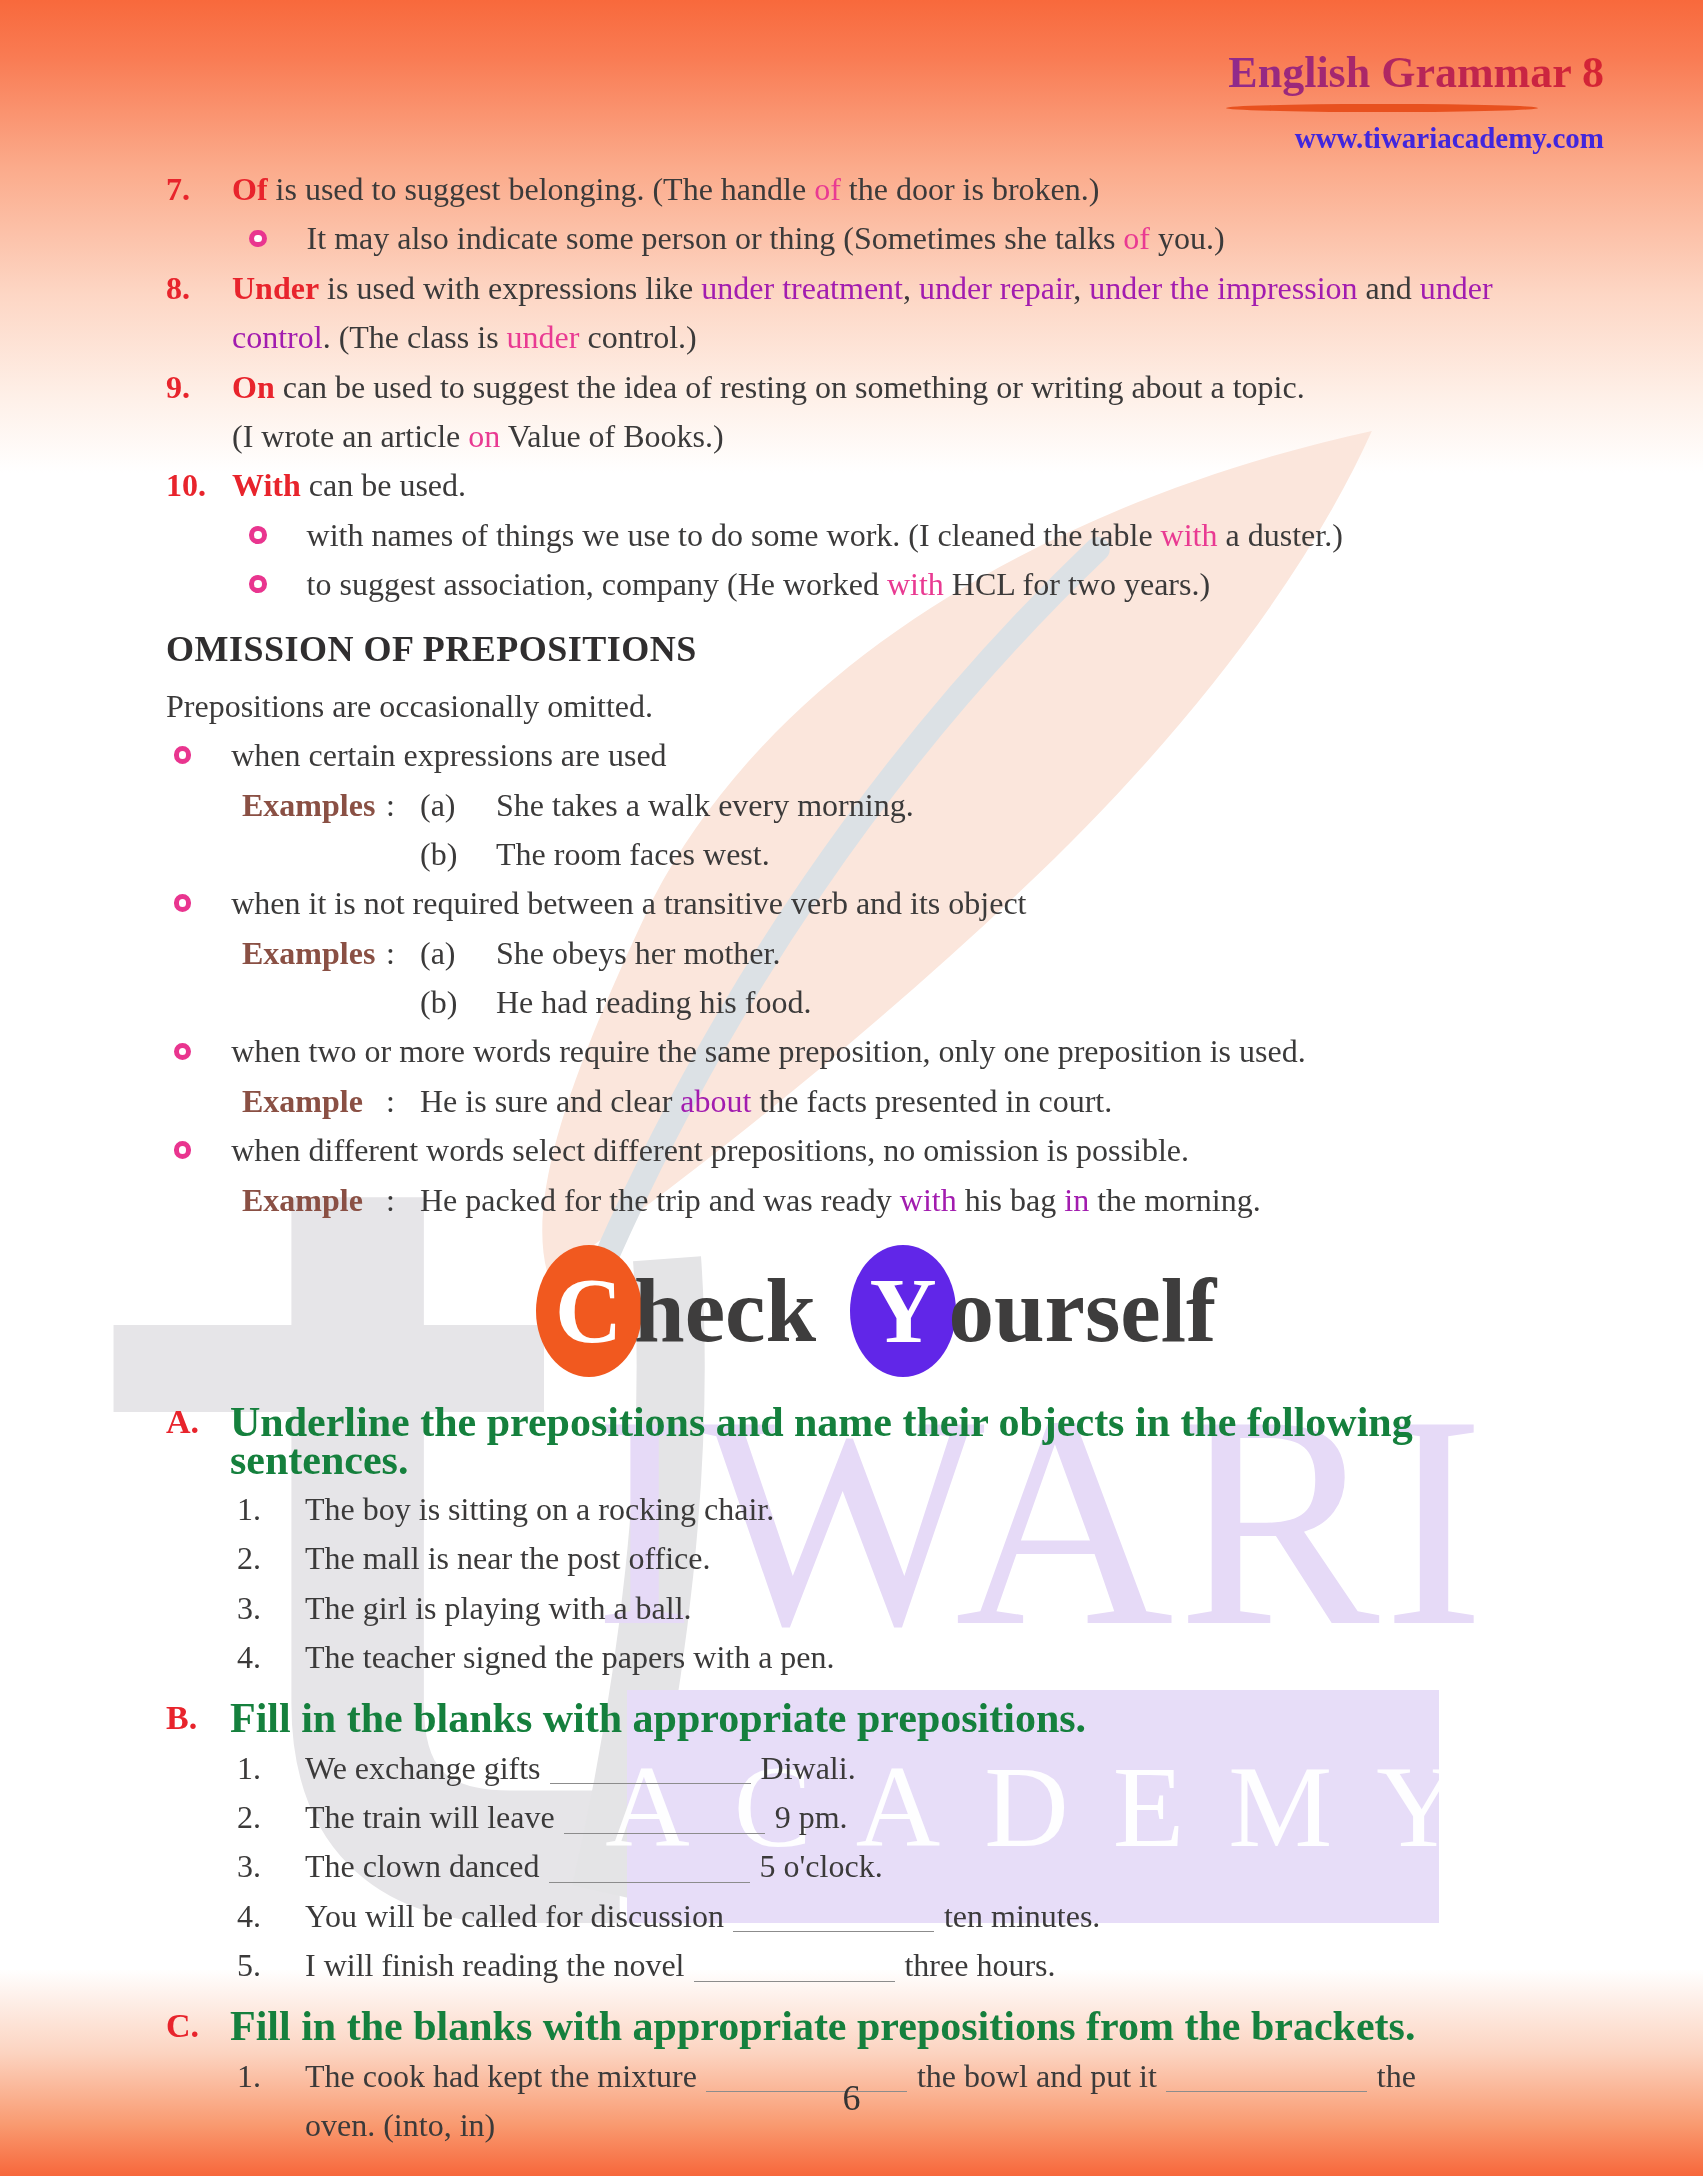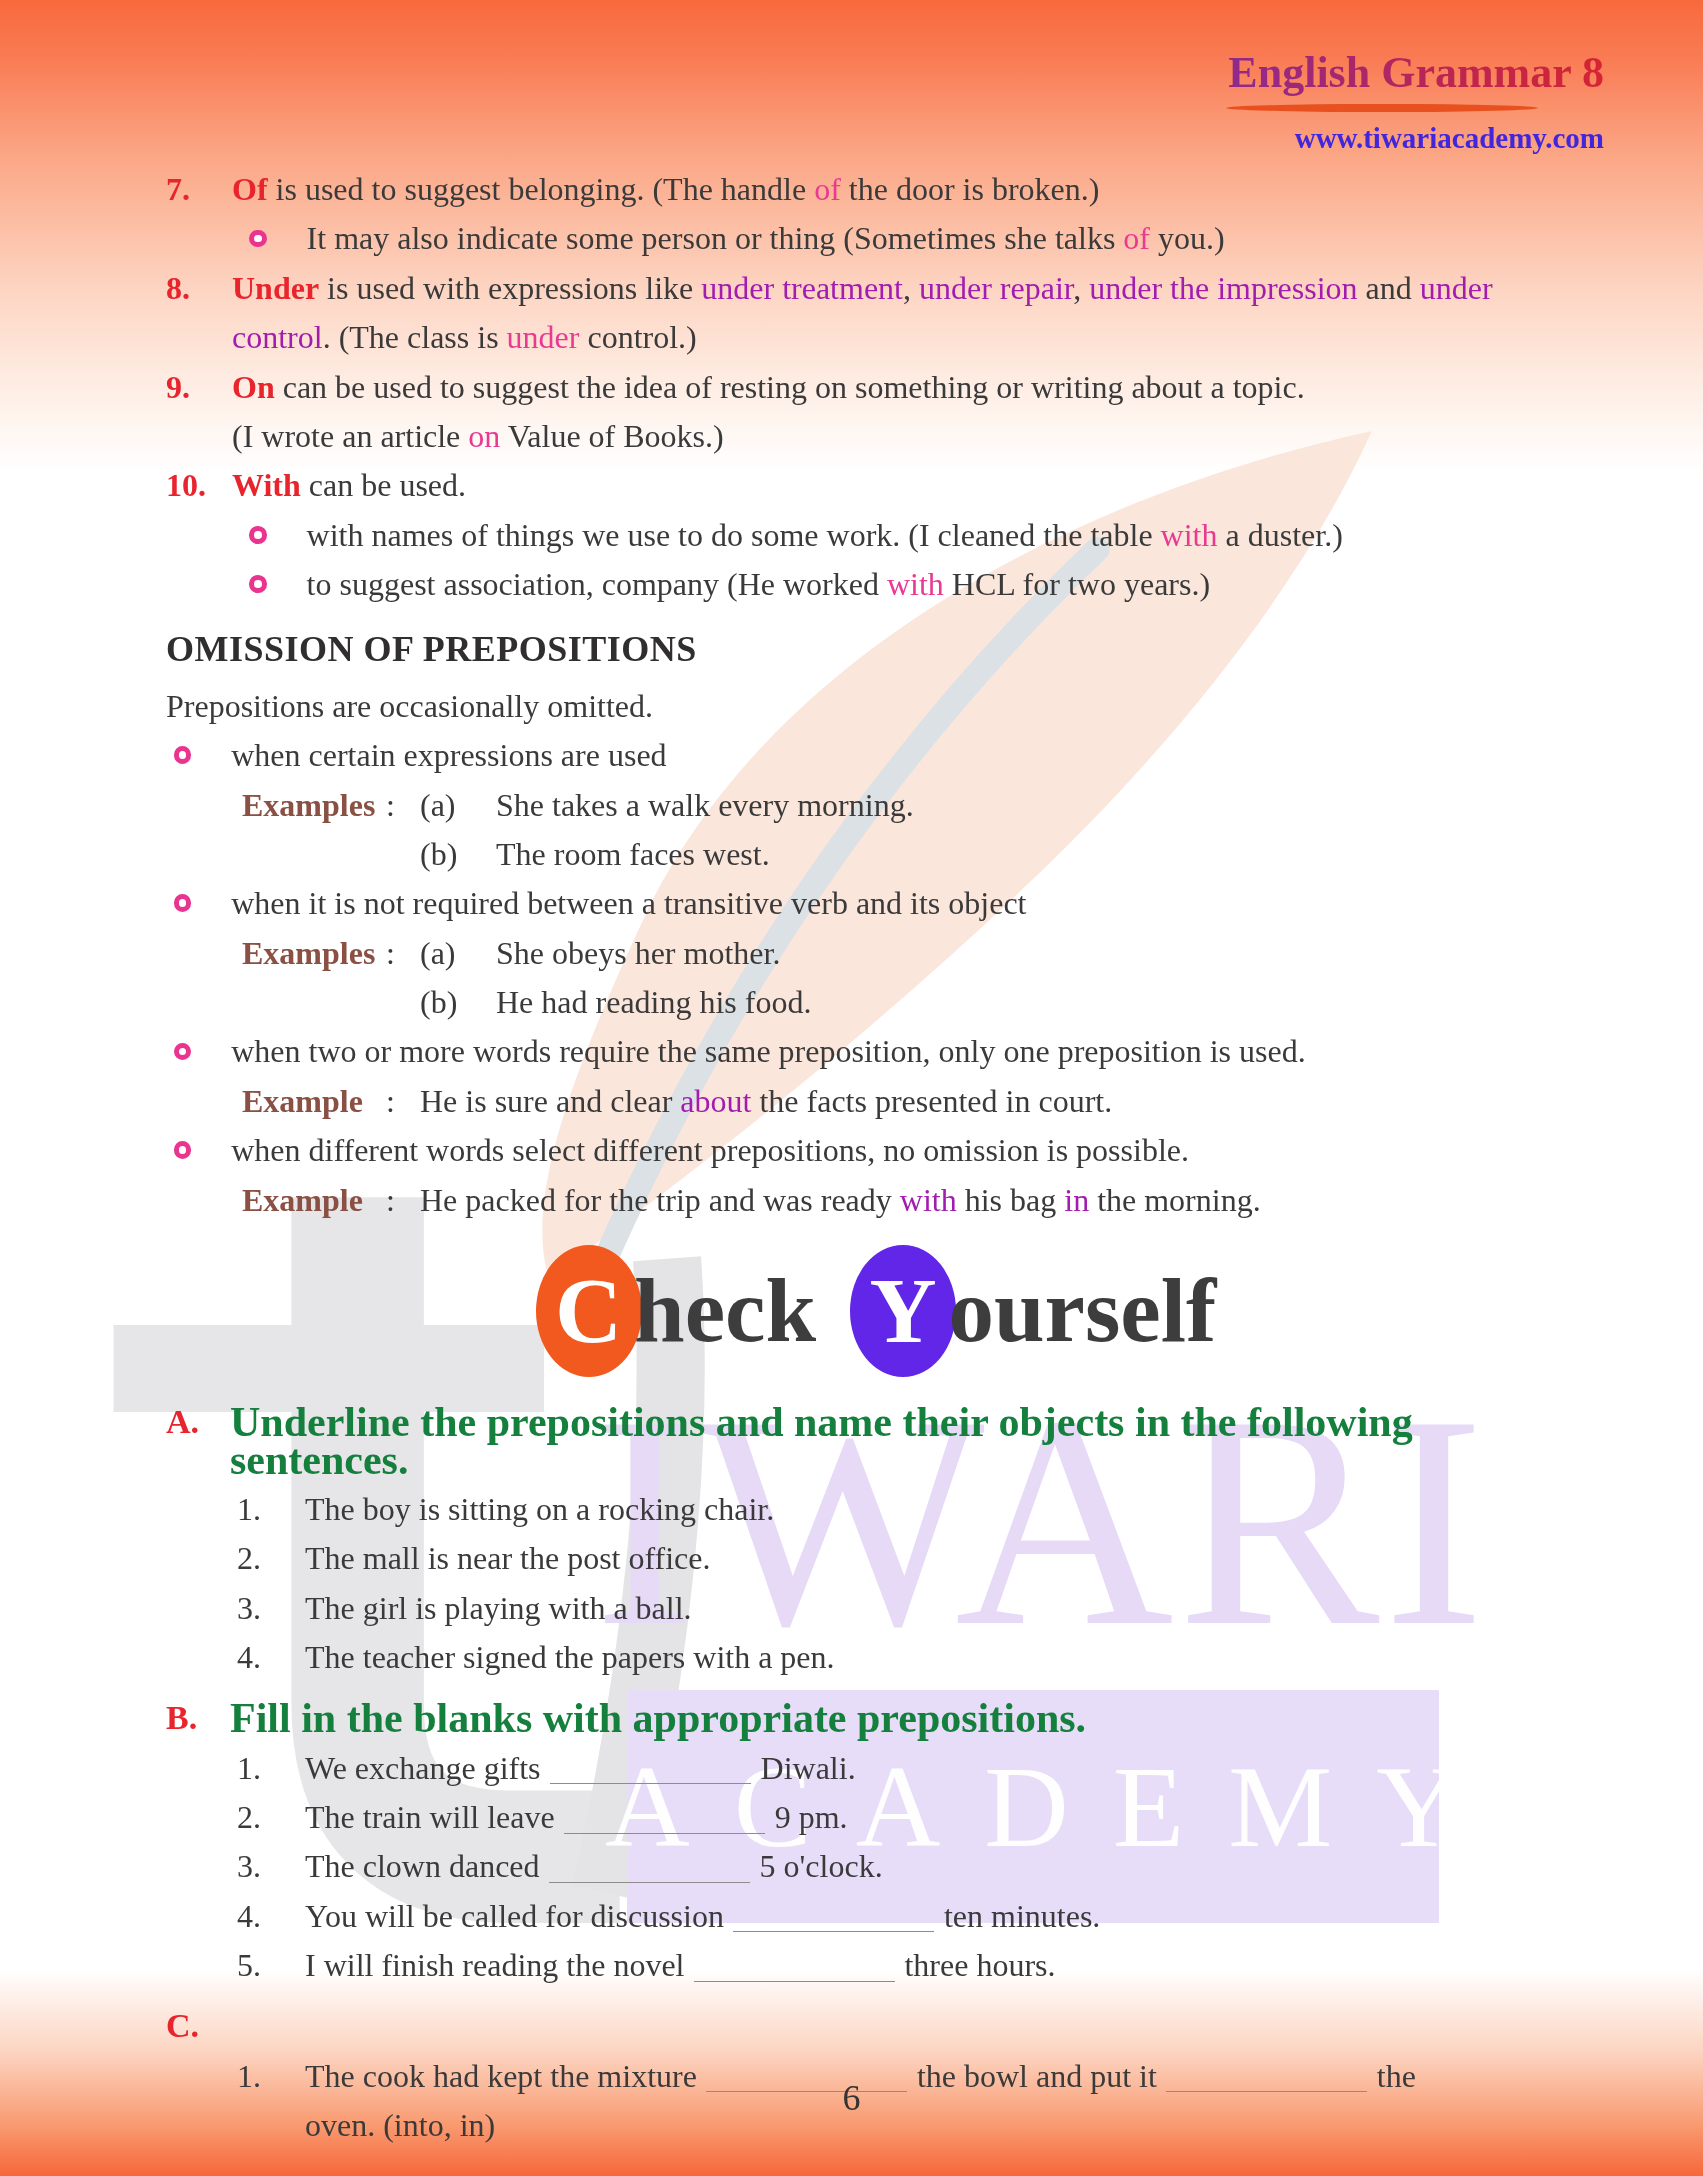--- a/index.html
+++ b/index.html
@@ -231,20 +231,21 @@
       <span class="snum">4.</span>
       <span class="txt"><span>You will be called for discussion</span><span class="blank"></span><span>ten minutes.</span></span>
     </div>
     <div class="row sec-item">
       <span class="snum">5.</span>
       <span class="txt"><span>I will finish reading the novel</span><span class="blank"></span><span>three hours.</span></span>
     </div>
 
     <div class="row sec-head">
       <span class="sec-label">C.</span>
+      <span class="sec-title">Fill in the blanks with appropriate prepositions from the brackets.</span>
     </div>
     <div class="row sec-item">
       <span class="snum">1.</span>
       <span class="txt"><span>The cook had kept the mixture</span><span class="blank"></span><span>the bowl and put it</span><span class="blank"></span><span>the</span></span>
     </div>
     <div class="row c-line2">
       <span class="txt"><span>oven. (into, in)</span></span>
     </div>
 
   </div>

